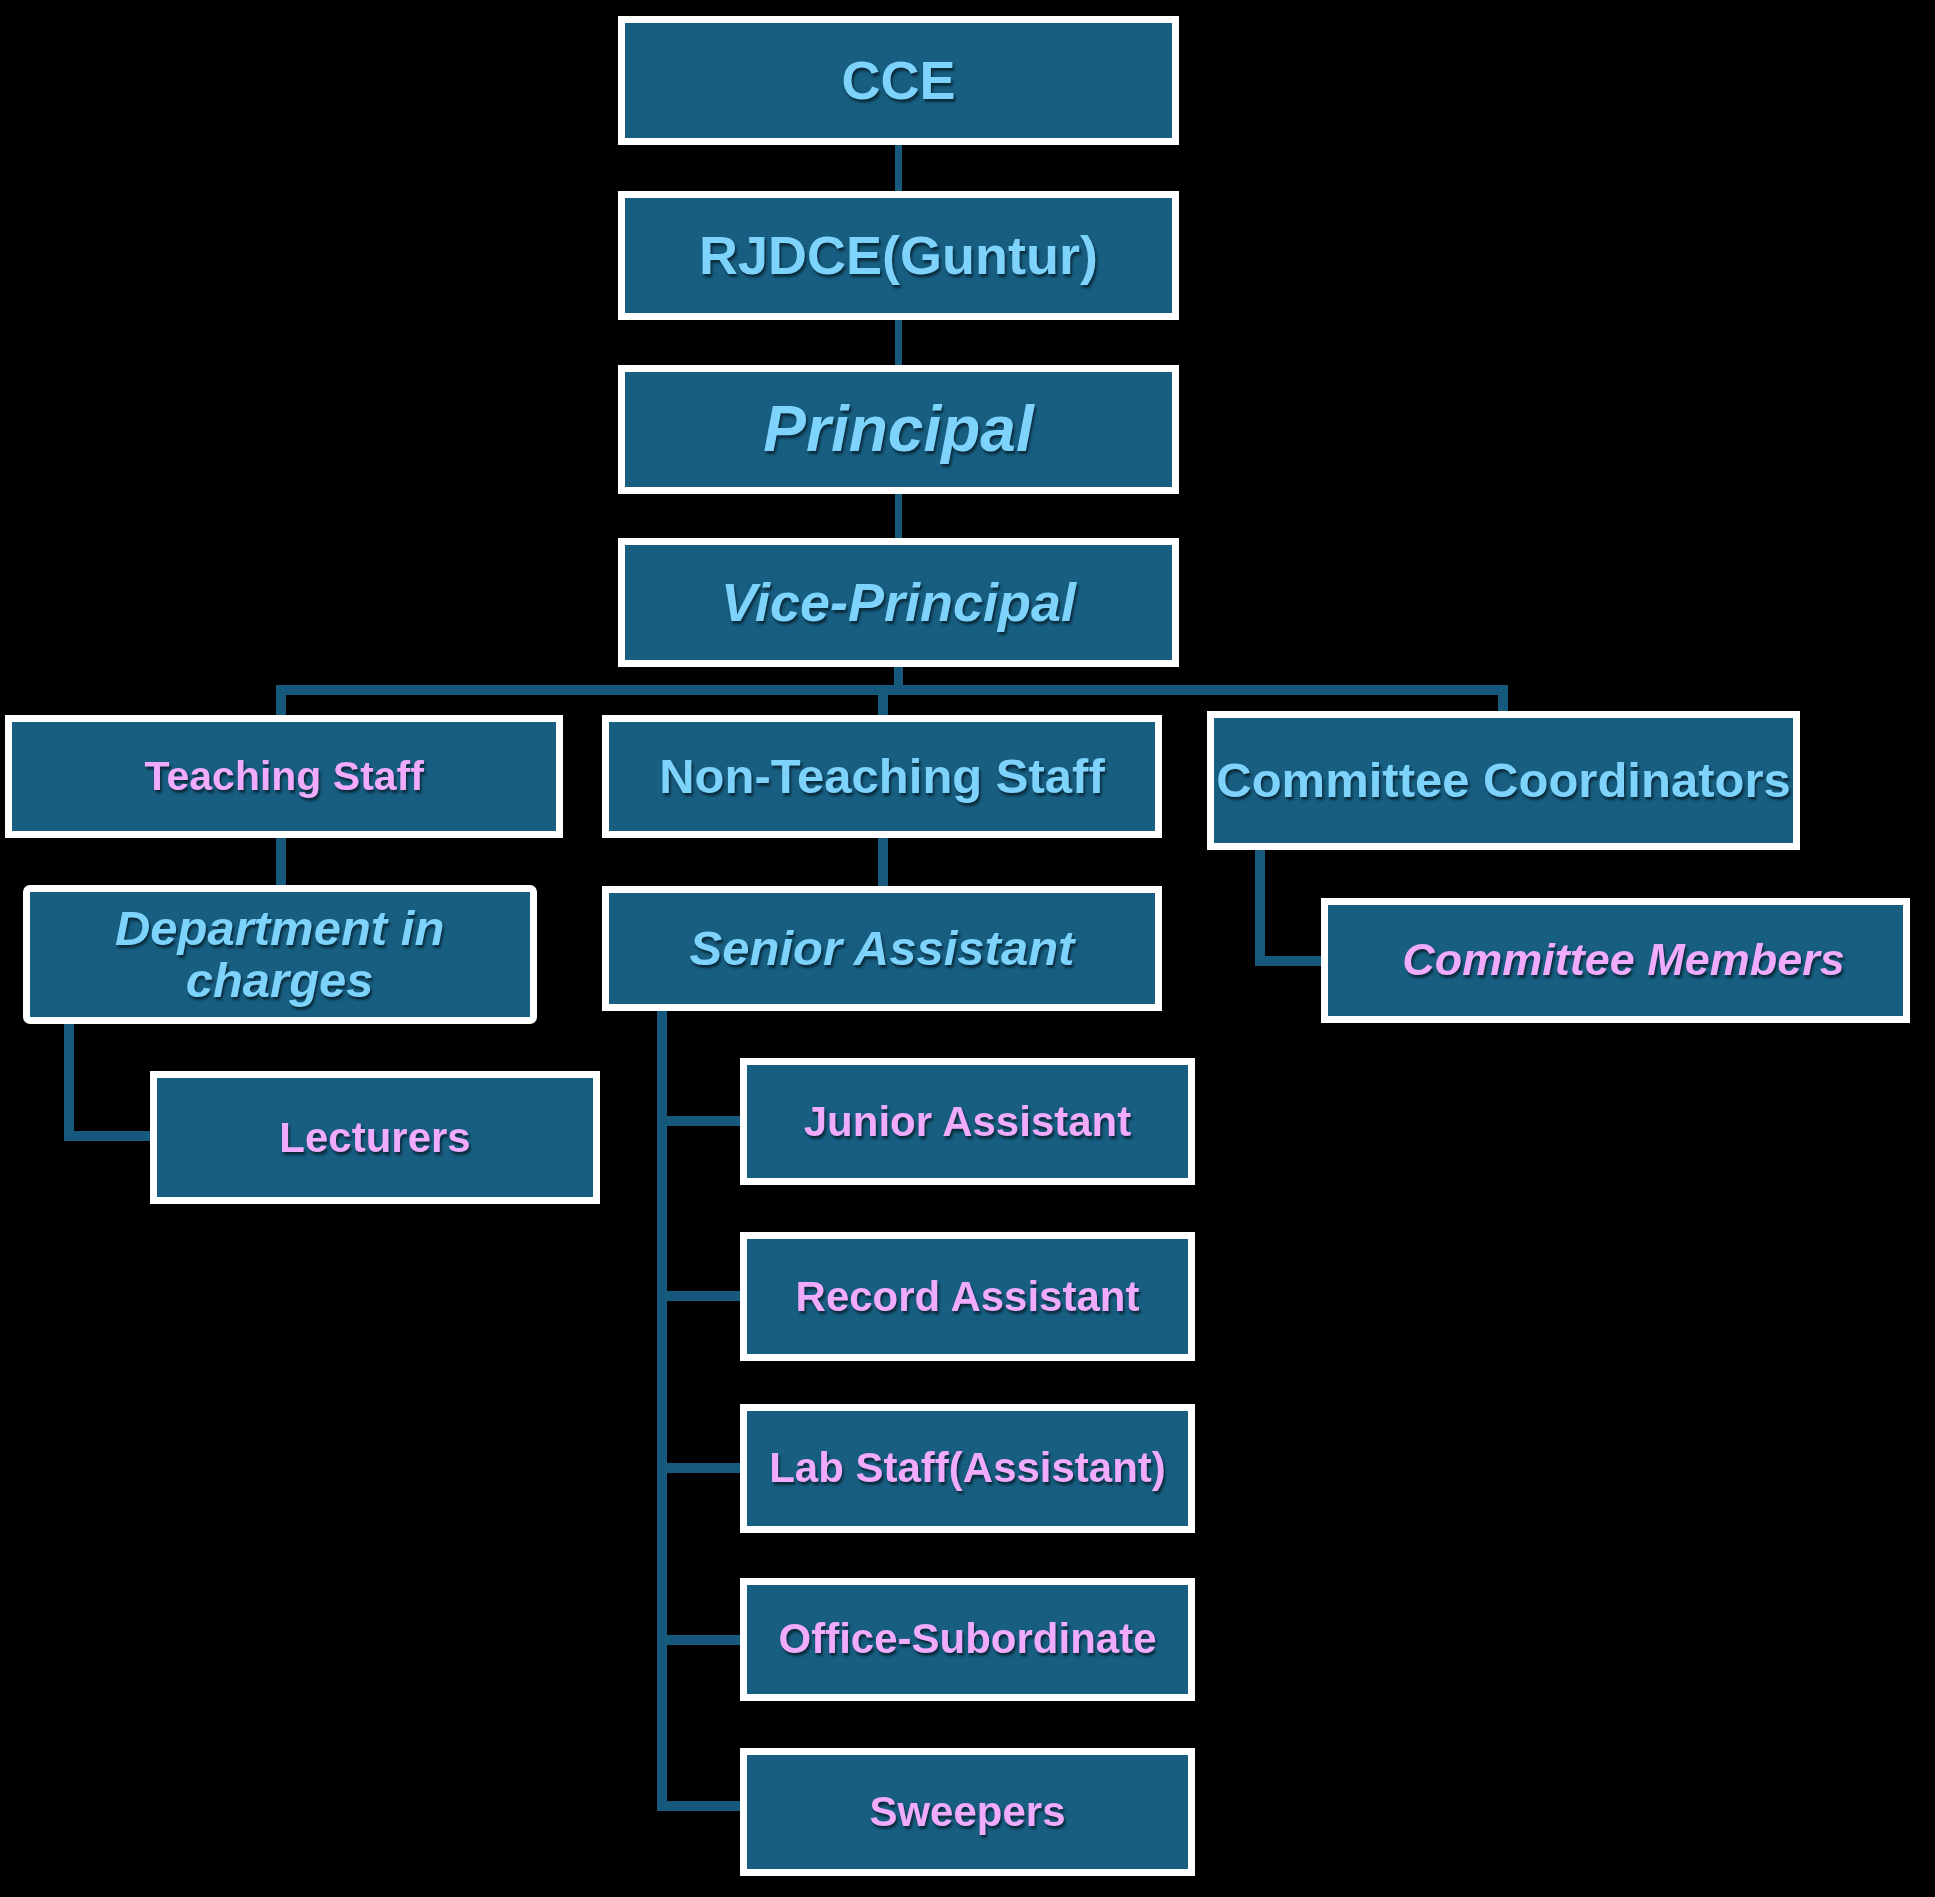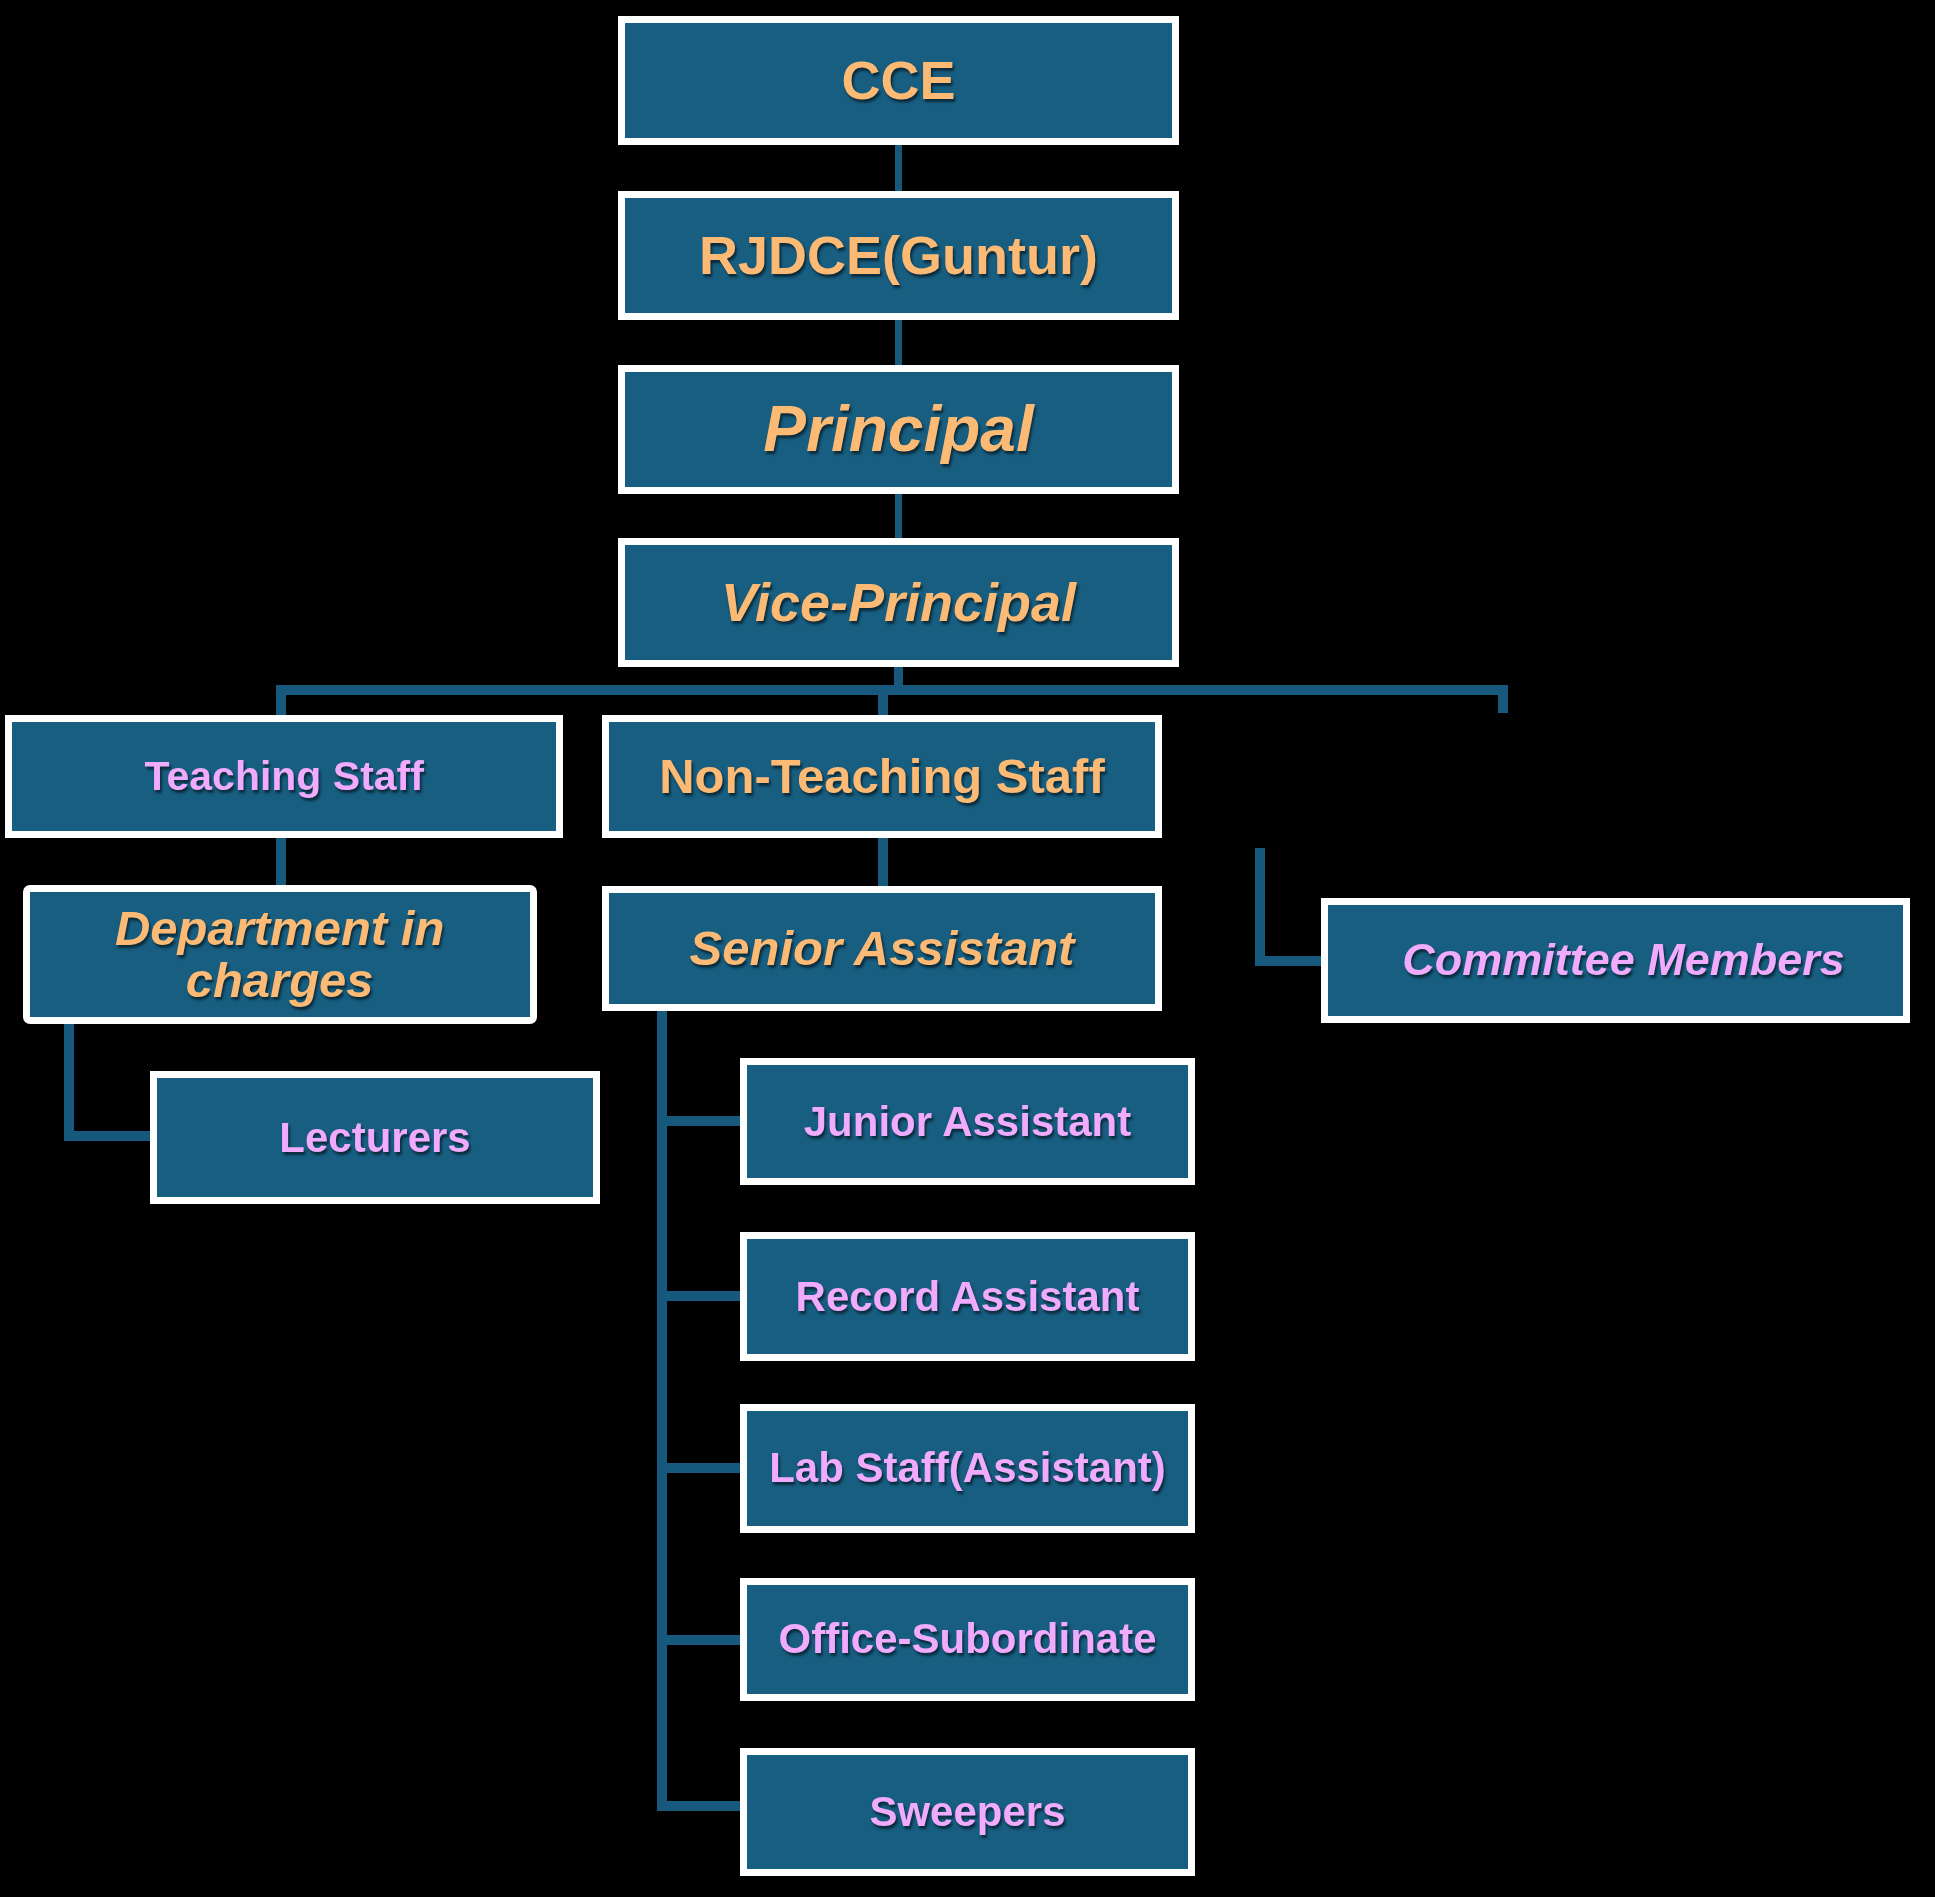--- a/index.html
+++ b/index.html
@@ -14,21 +14,21 @@
     position:absolute;
     background:#175E81;
     border:7.8px solid #ffffff;
     box-sizing:border-box;
     display:flex;align-items:center;justify-content:center;
     text-align:center;
     font-weight:bold;
     line-height:1.12;
     text-shadow:1.7px 2.6px 2.6px rgba(0,0,0,0.55);
   }
-  .yellow{color:#fdba74;justify-content:center;}
+  .yellow{color:#7dd3fc;justify-content:center;}
   .white{color:#f0abfc;}
   .italic{font-style:italic;}
   .nowrap{white-space:nowrap;}
   .conn{position:absolute;background:#17597C;}
 
   
   .n-cce{left:618px;top:15.6px;width:561px;height:129px;font-size:54px;}
   .n-rjdce{left:618px;top:191px;width:561px;height:129px;font-size:54px;}
   .n-principal{left:618px;top:365px;width:561px;height:129px;font-size:64px;font-style:italic;}
   .n-vice{left:618px;top:538px;width:561px;height:129px;font-size:54px;}
@@ -120,20 +120,23 @@
   </div>
 
   <div class="node n-teaching white nowrap">
     <span>Teaching Staff</span>
   </div>
 
   <div class="node n-nonteaching yellow nowrap">
     <span>Non-Teaching Staff</span>
   </div>
 
+  <div class="node n-committee yellow">
+    <span>Committee Coordinators</span>
+  </div>
 
   <div class="node n-department yellow italic">
     <span>Department in charges</span>
   </div>
 
   <div class="node n-senior yellow italic nowrap">
     <span>Senior Assistant</span>
   </div>
 
   <div class="node n-members white italic nowrap">

